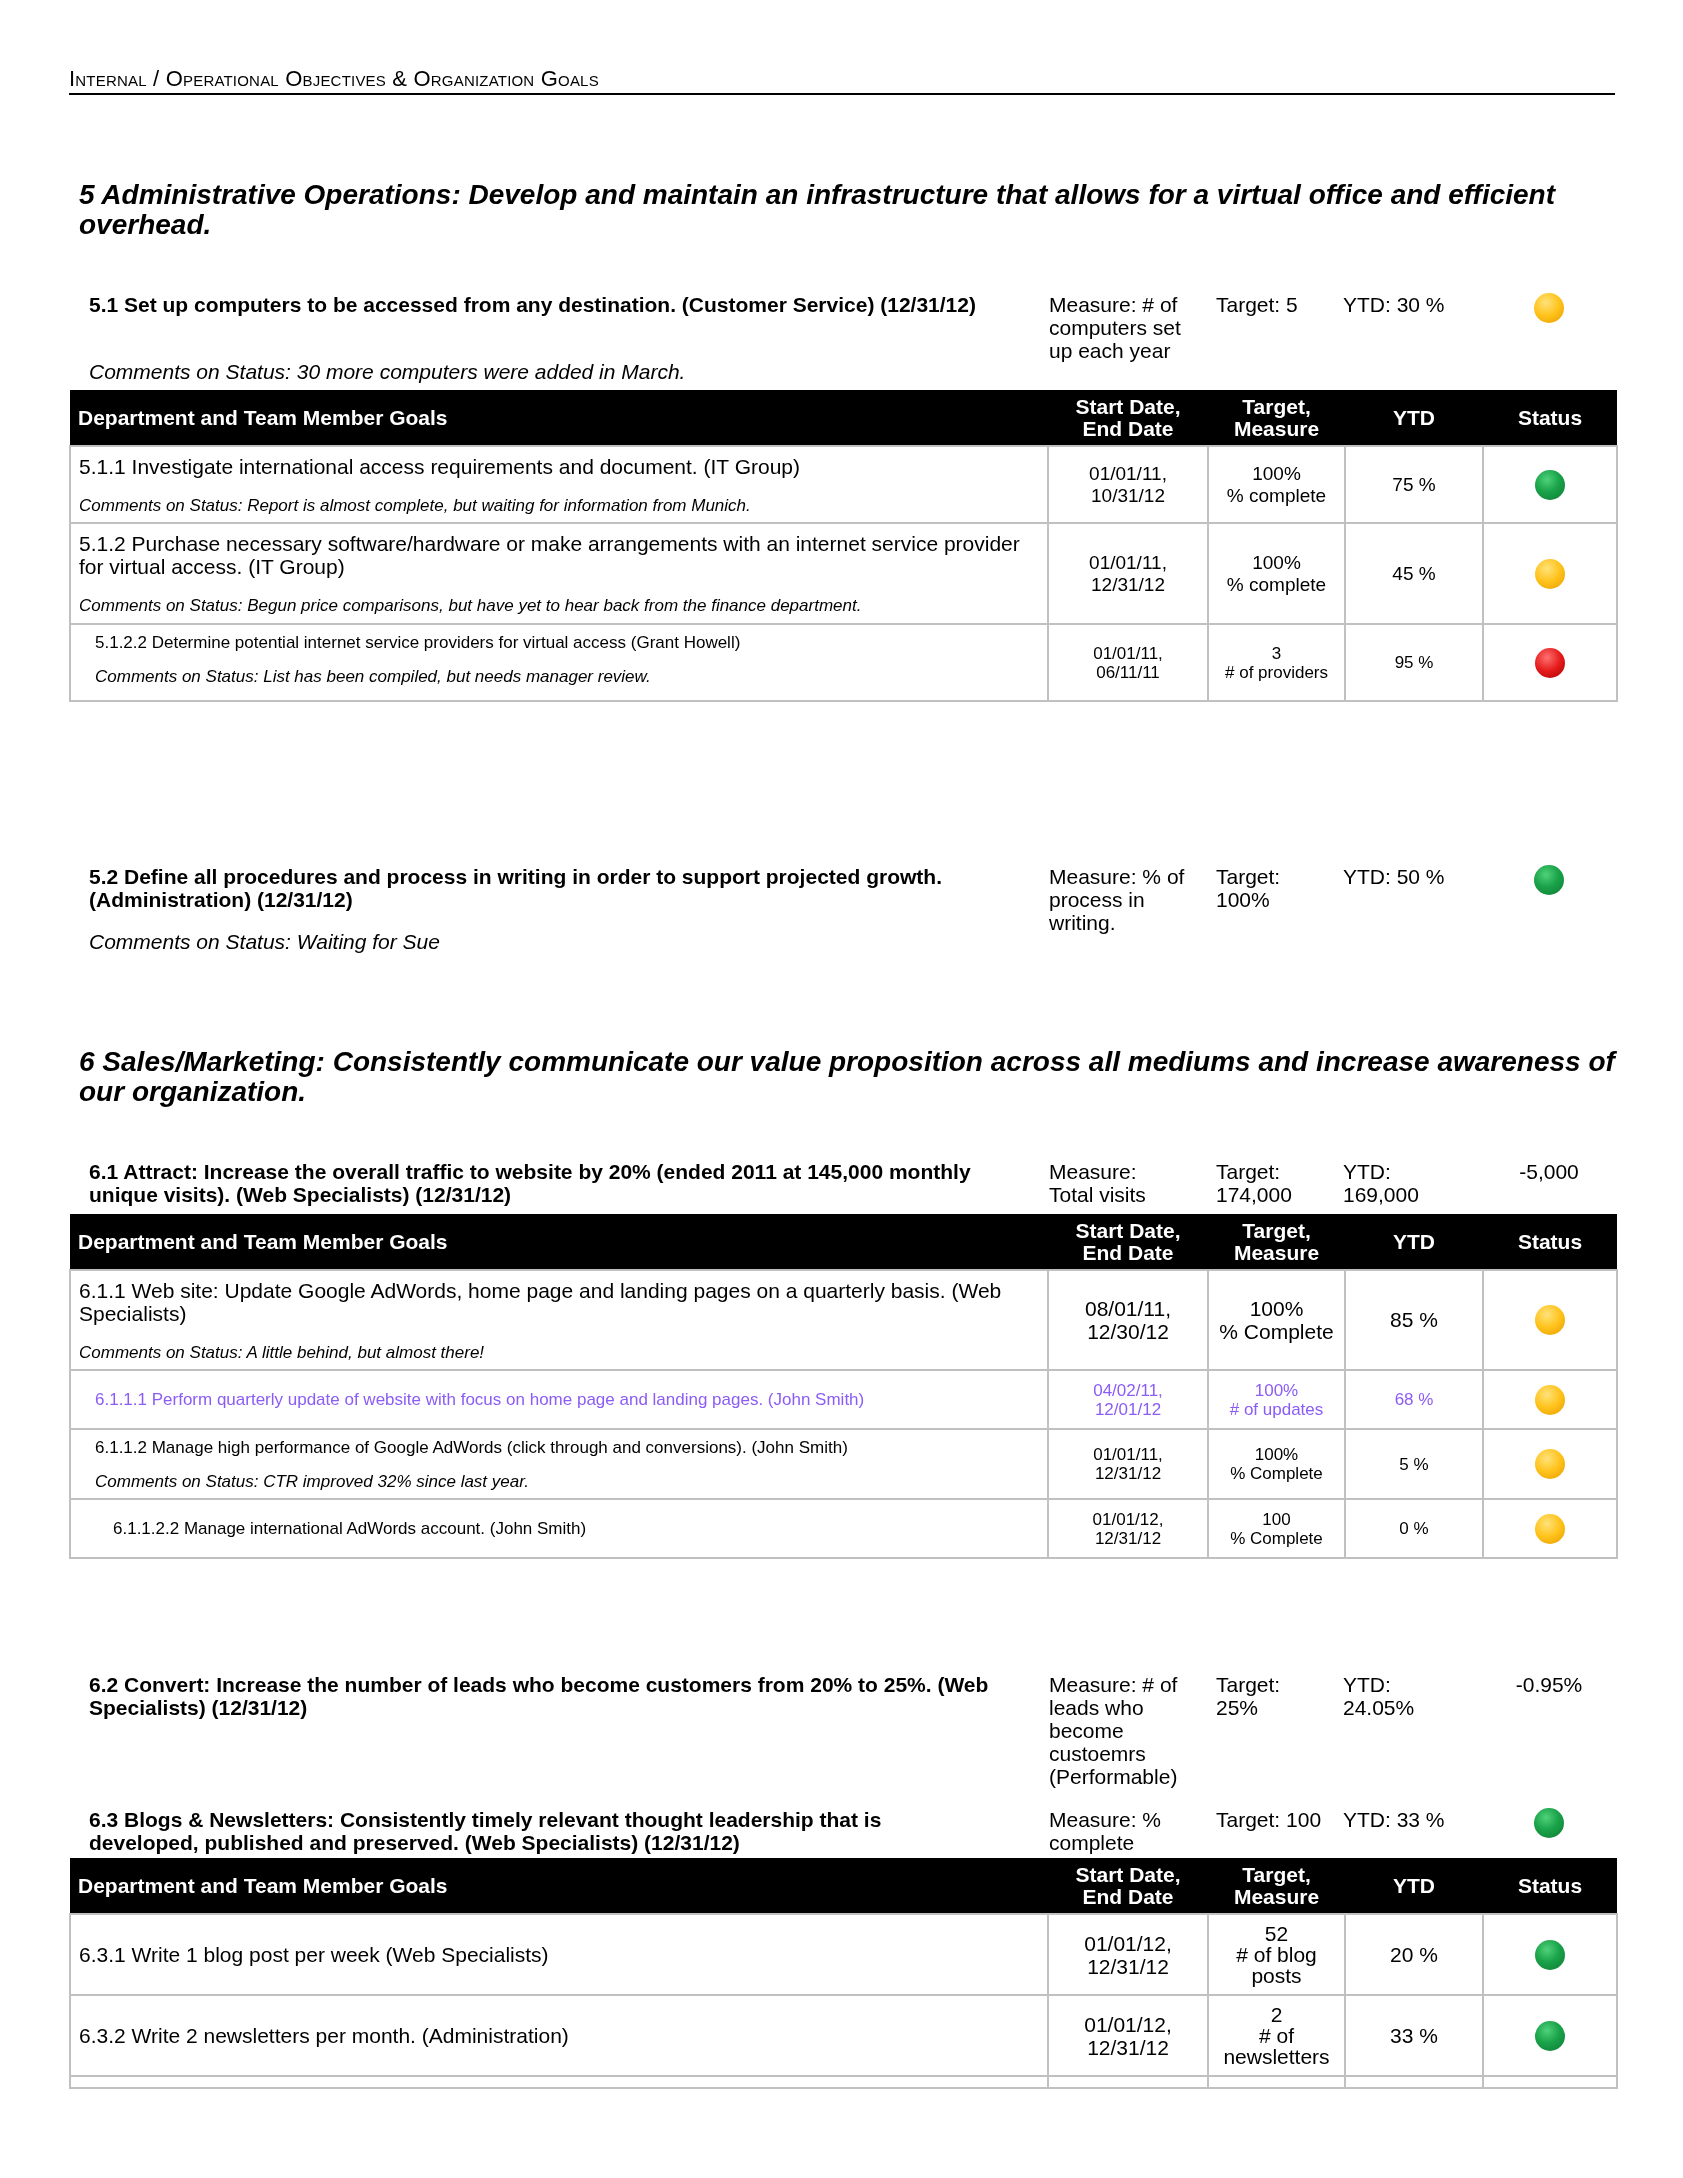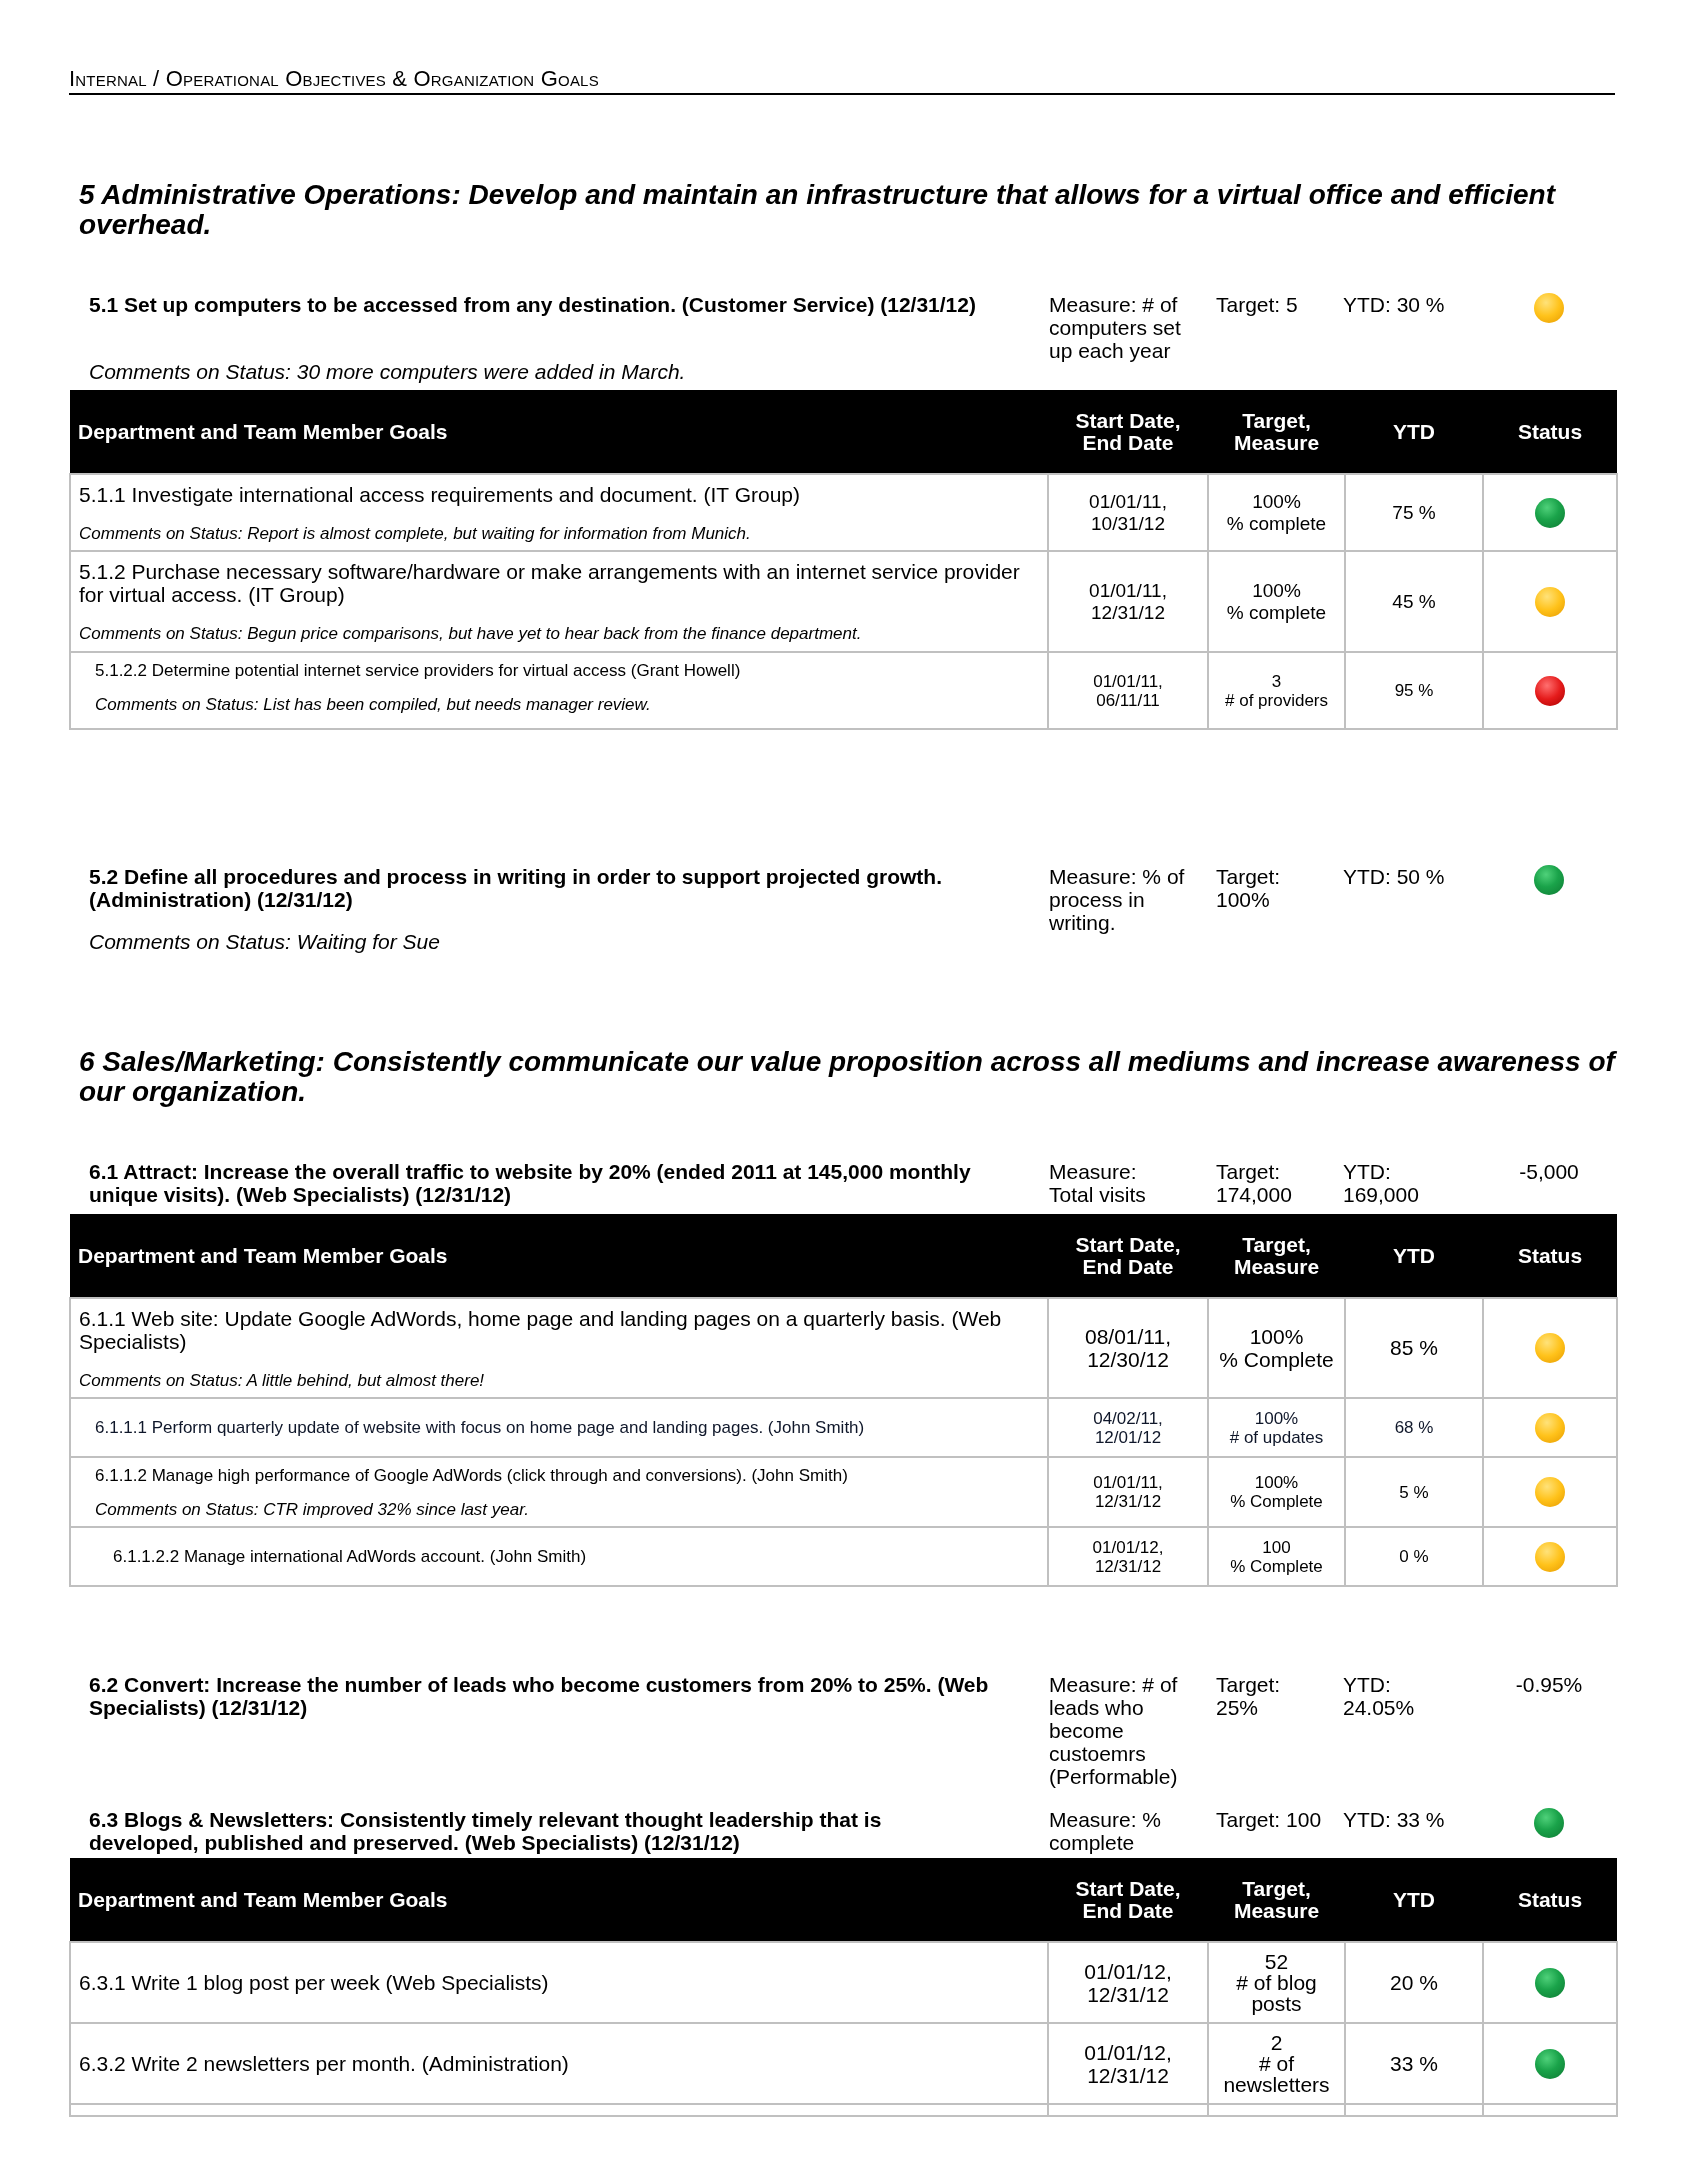--- a/index.html
+++ b/index.html
@@ -19,34 +19,34 @@
                   line-height: 23px; }
   .kpi .k-measure { position: absolute; left: 970px; top: 0; width: 149px; font-size: 21px; line-height: 23px; }
   .kpi .k-target { position: absolute; left: 1137px; top: 0; width: 124px; font-size: 21px; line-height: 23px; }
   .kpi .k-ytd { position: absolute; left: 1264px; top: 0; width: 129px; font-size: 21px; line-height: 23px; }
   .kpi .k-status { position: absolute; left: 1403px; top: 0; width: 134px; font-size: 21px; line-height: 23px;
                    text-align: center; }
   .kpi .k-comment { position: absolute; left: 10px; font-size: 21px; font-style: italic; line-height: 20px; }
 
   .goals { position: absolute; left: 69px; width: 1546px; border-collapse: collapse; table-layout: fixed; }
   .goals th { background: #000; color: #fff; font-size: 21px; font-weight: bold; line-height: 22px;
-              padding: 14px 6px; height: 55px; }
+              padding: 0 6px; height: 55px; }
   .goals th.c-goal { text-align: left; padding-left: 8px; }
   .goals th.c-date, .goals th.c-target, .goals th.c-ytd, .goals th.c-status { text-align: center; }
   .goals td { border: 2px solid #c0c0c0; vertical-align: middle; padding: 0 6px; }
   .goals td.c-date, .goals td.c-target, .goals td.c-ytd { text-align: center; font-size: 19px; line-height: 22px; }
   .goals td.c-status { text-align: center; }
   .goals td.c-goal { font-size: 21px; line-height: 23px; vertical-align: top; padding: 8px 6px 6px 8px; }
   .goals tr.sub td.c-goal { font-size: 17px; line-height: 20px; }
   .goals tr.sub td.c-date, .goals tr.sub td.c-target, .goals tr.sub td.c-ytd { font-size: 17px; line-height: 19px; }
   .goals td.c-goal .g-text { display: block; }
   .goals td.c-goal .g-comment { display: block; font-size: 17px; font-style: italic; line-height: 20px;
                                 margin-top: 18px; }
   .goals tr.sub td.c-goal .g-comment { margin-top: 14px; }
-  .goals tr.red td { color: #0f172a; }
+  .goals tr.red td { color: #8b5cf6; }
   .goals td.c-goal.centered { vertical-align: middle; padding-top: 0; padding-bottom: 0; }
 
   .dot { display: inline-block; width: 30px; height: 30px; border-radius: 50%; position: relative; vertical-align: middle; }
   .dot.green { background: radial-gradient(circle at 40% 32%, #4fd17a 0%, #1aa34a 45%, #0e7a33 100%); }
   .dot.yellow { background: radial-gradient(circle at 40% 32%, #ffe27a 0%, #ffc21a 50%, #e69a00 100%); }
   .dot.red { background: radial-gradient(circle at 40% 32%, #ff7070 0%, #e51b1b 50%, #a80000 100%); }
   .dot.white { background: radial-gradient(circle at 40% 32%, #ffffff 0%, #eef2f8 55%, #c9d3e3 100%); }
   .dot.check { background: radial-gradient(circle at 40% 32%, #4fd17a 0%, #1aa34a 45%, #0e7a33 100%); }
   .dot.check::after { content: ""; position: absolute; left: 9px; top: 5px; width: 8px; height: 14px;
                       border-right: 4px solid #fff; border-bottom: 4px solid #fff; transform: rotate(40deg); }

